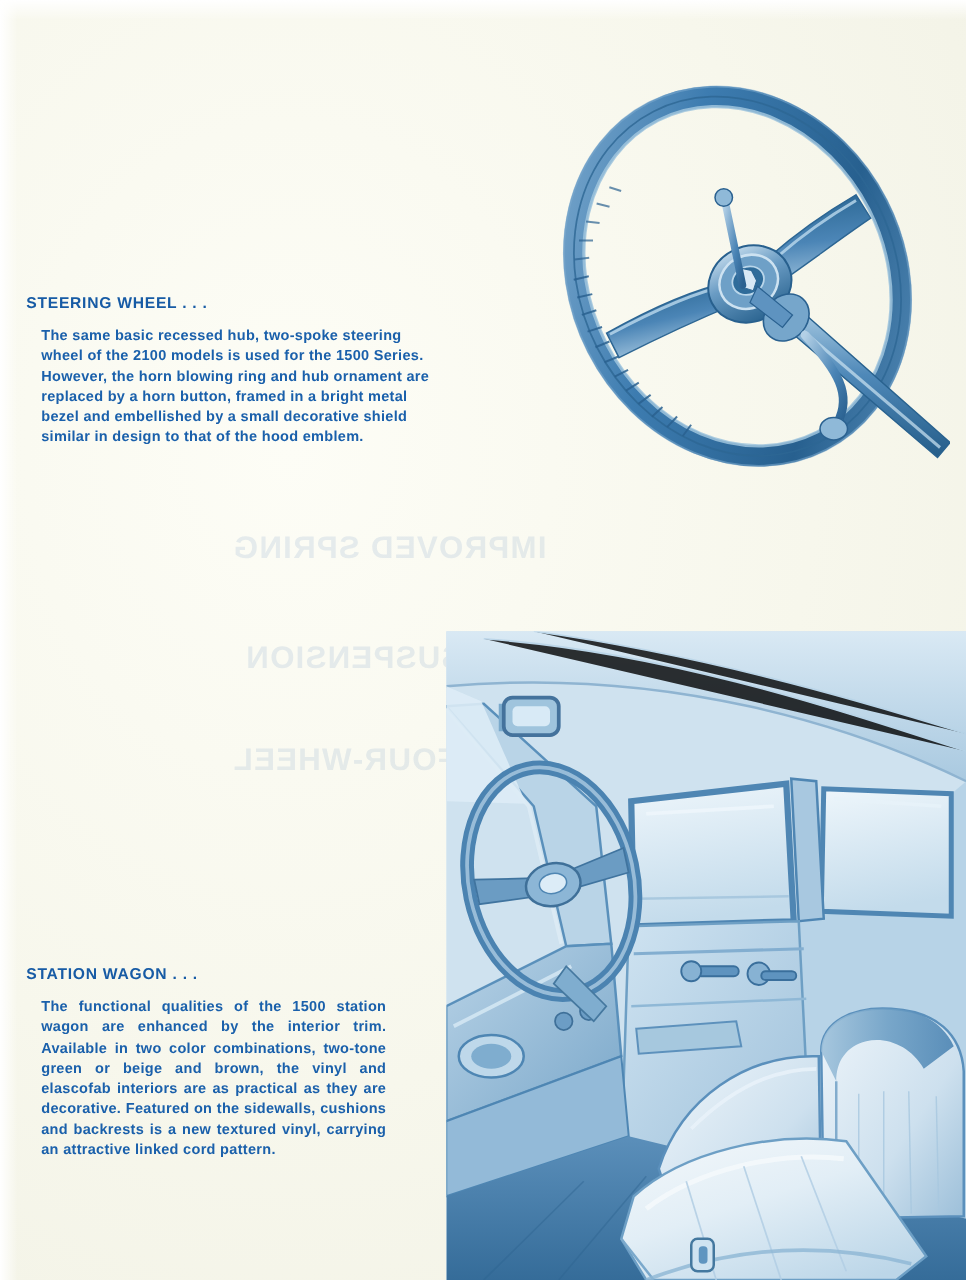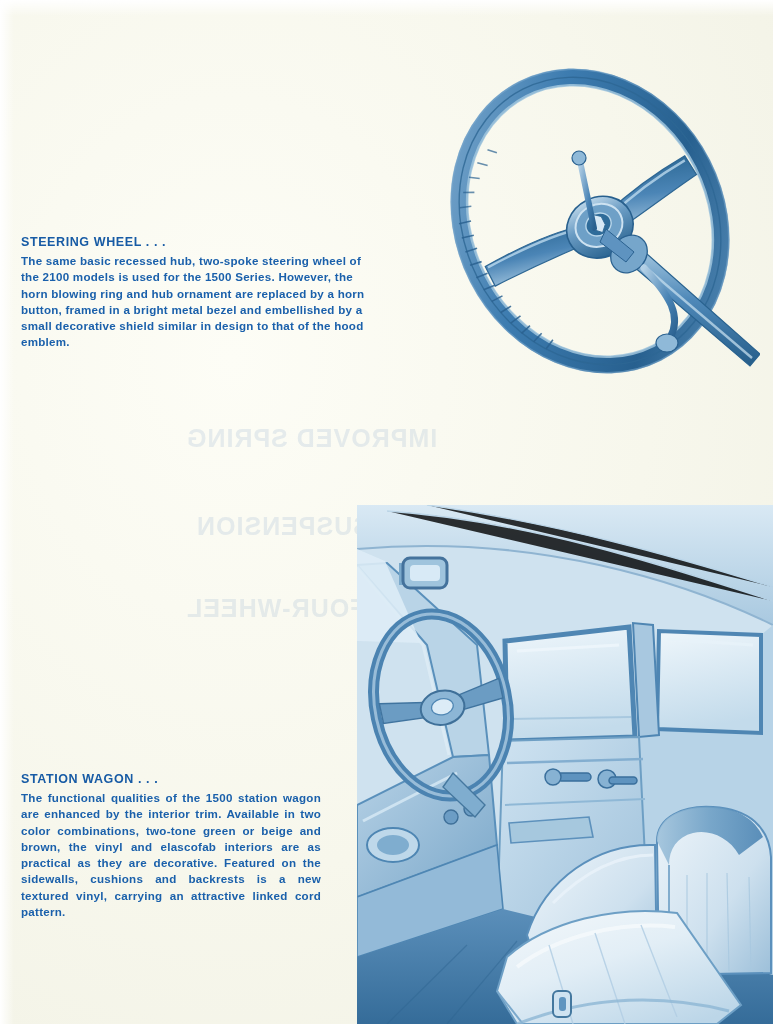--- a/index.html
+++ b/index.html
@@ -65,21 +65,21 @@
     color: #1d5fa8;
   }
   .block-title {
     font-size: 12.5px;
     font-weight: bold;
     letter-spacing: 0.6px;
     color: #175ba5;
     margin: 0 0 4px 0;
   }
   .block-body p {
-    margin: 0;
+    margin: 12px;
     font-size: 11.6px;
     line-height: 16.3px;
     font-weight: bold;
     letter-spacing: 0.25px;
     color: #1a60ab;
     text-align: justify;
   }
   .block-body p.indent { text-indent: 14px; }
   .block-body p + p { margin-top: 2px; }
 

